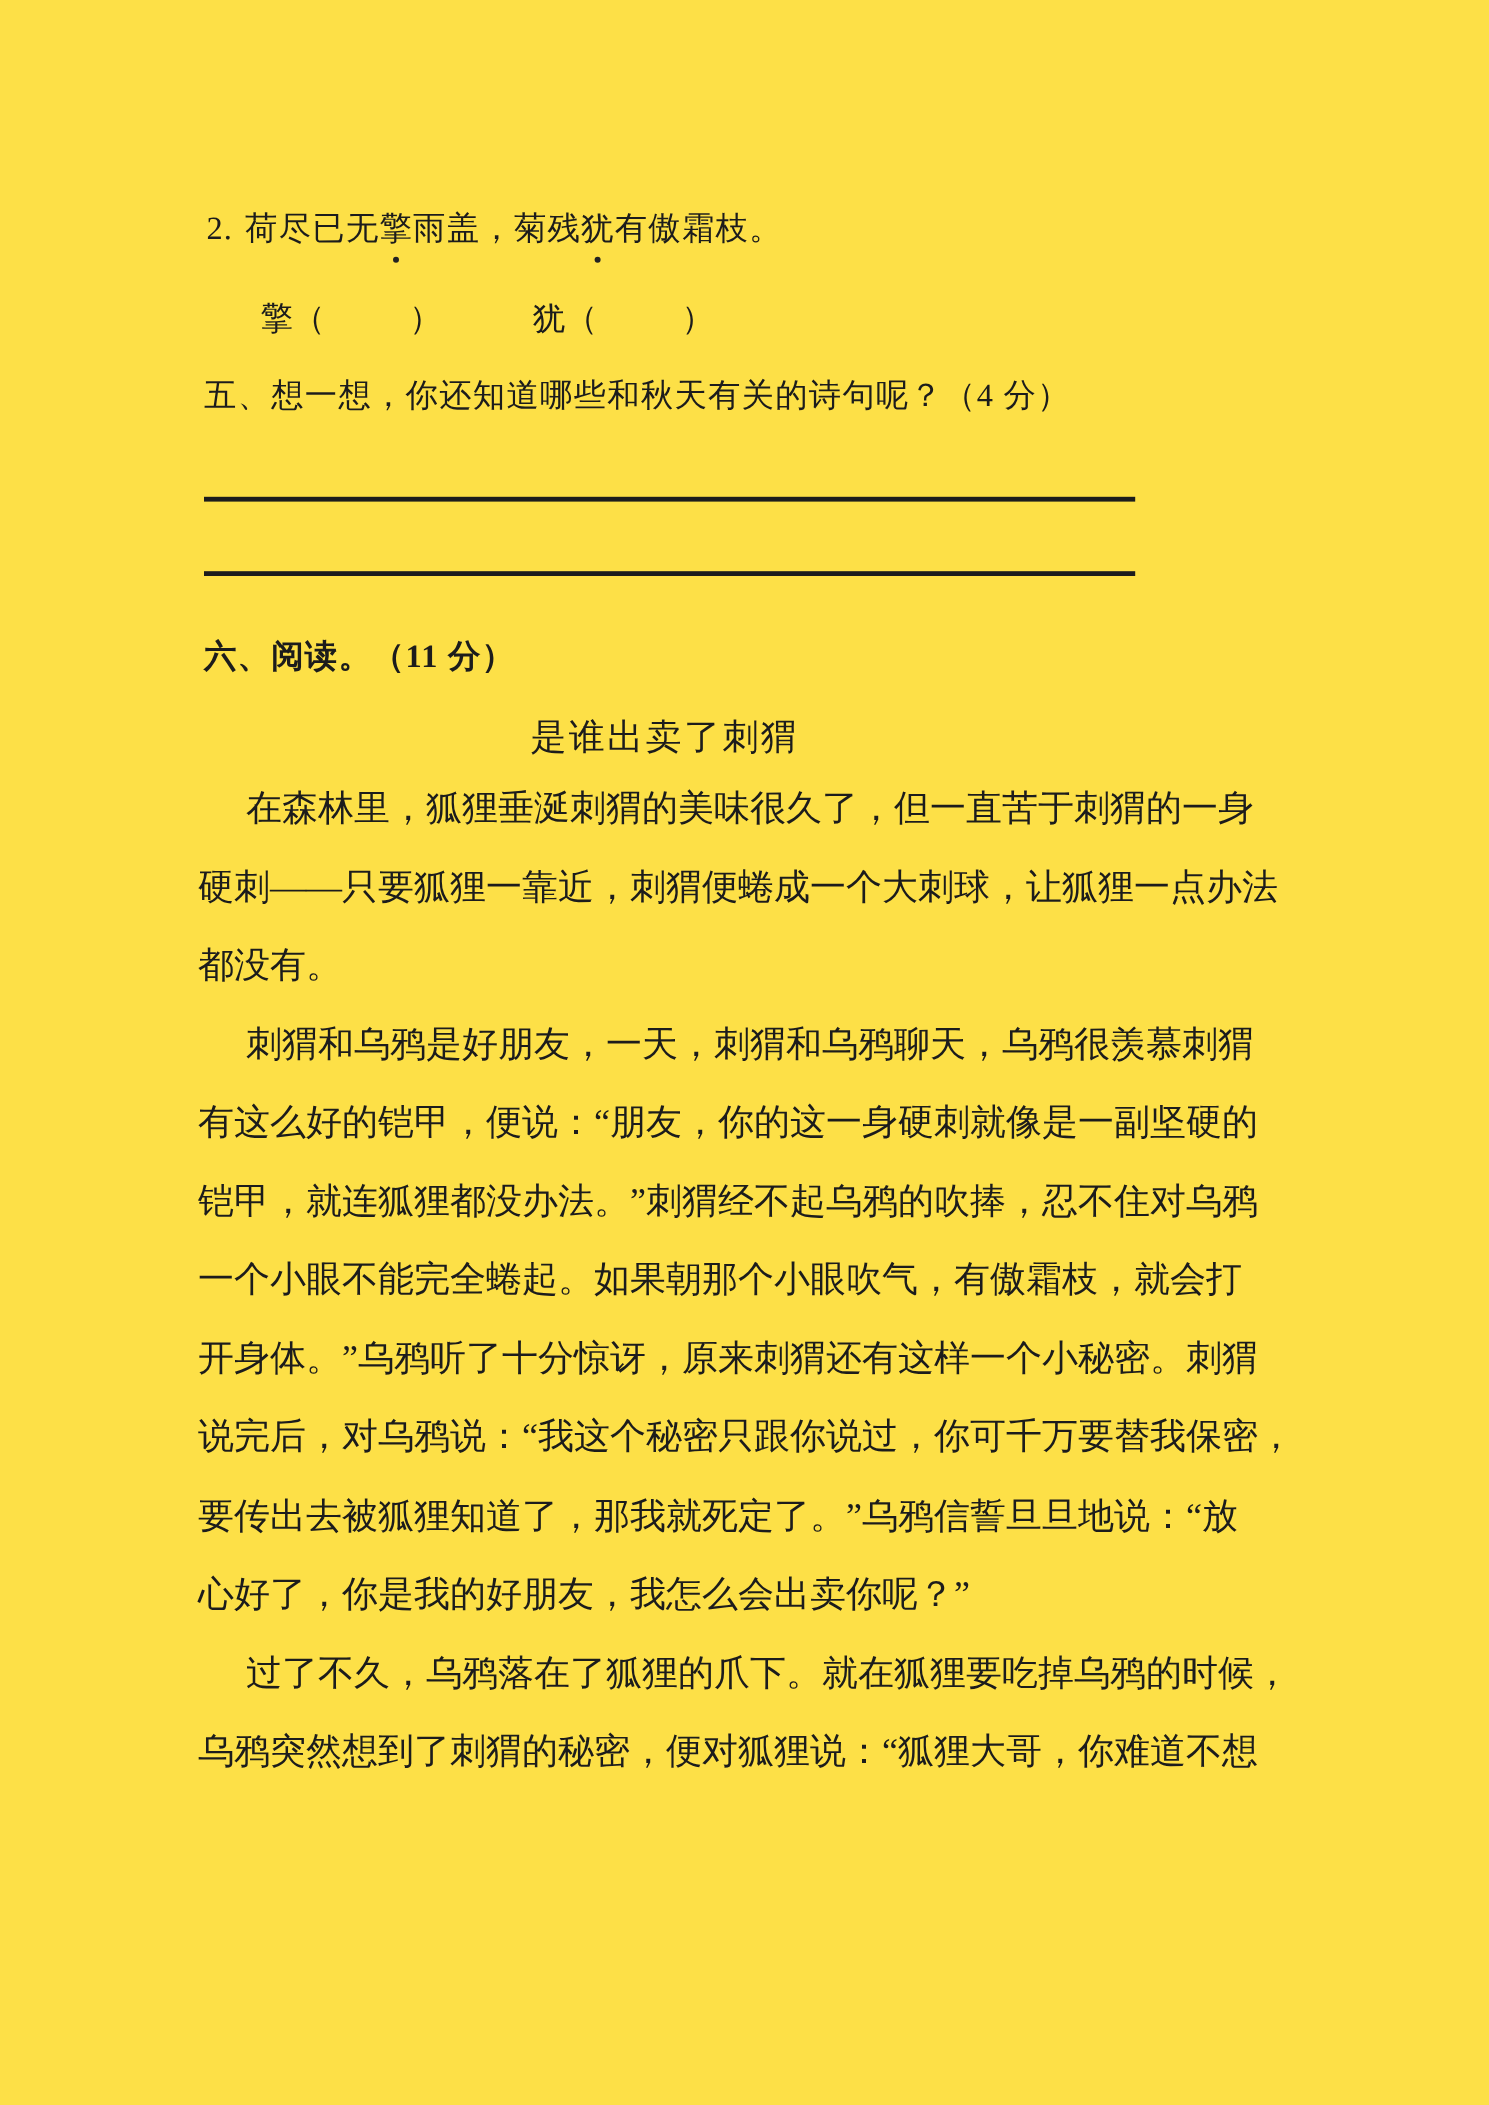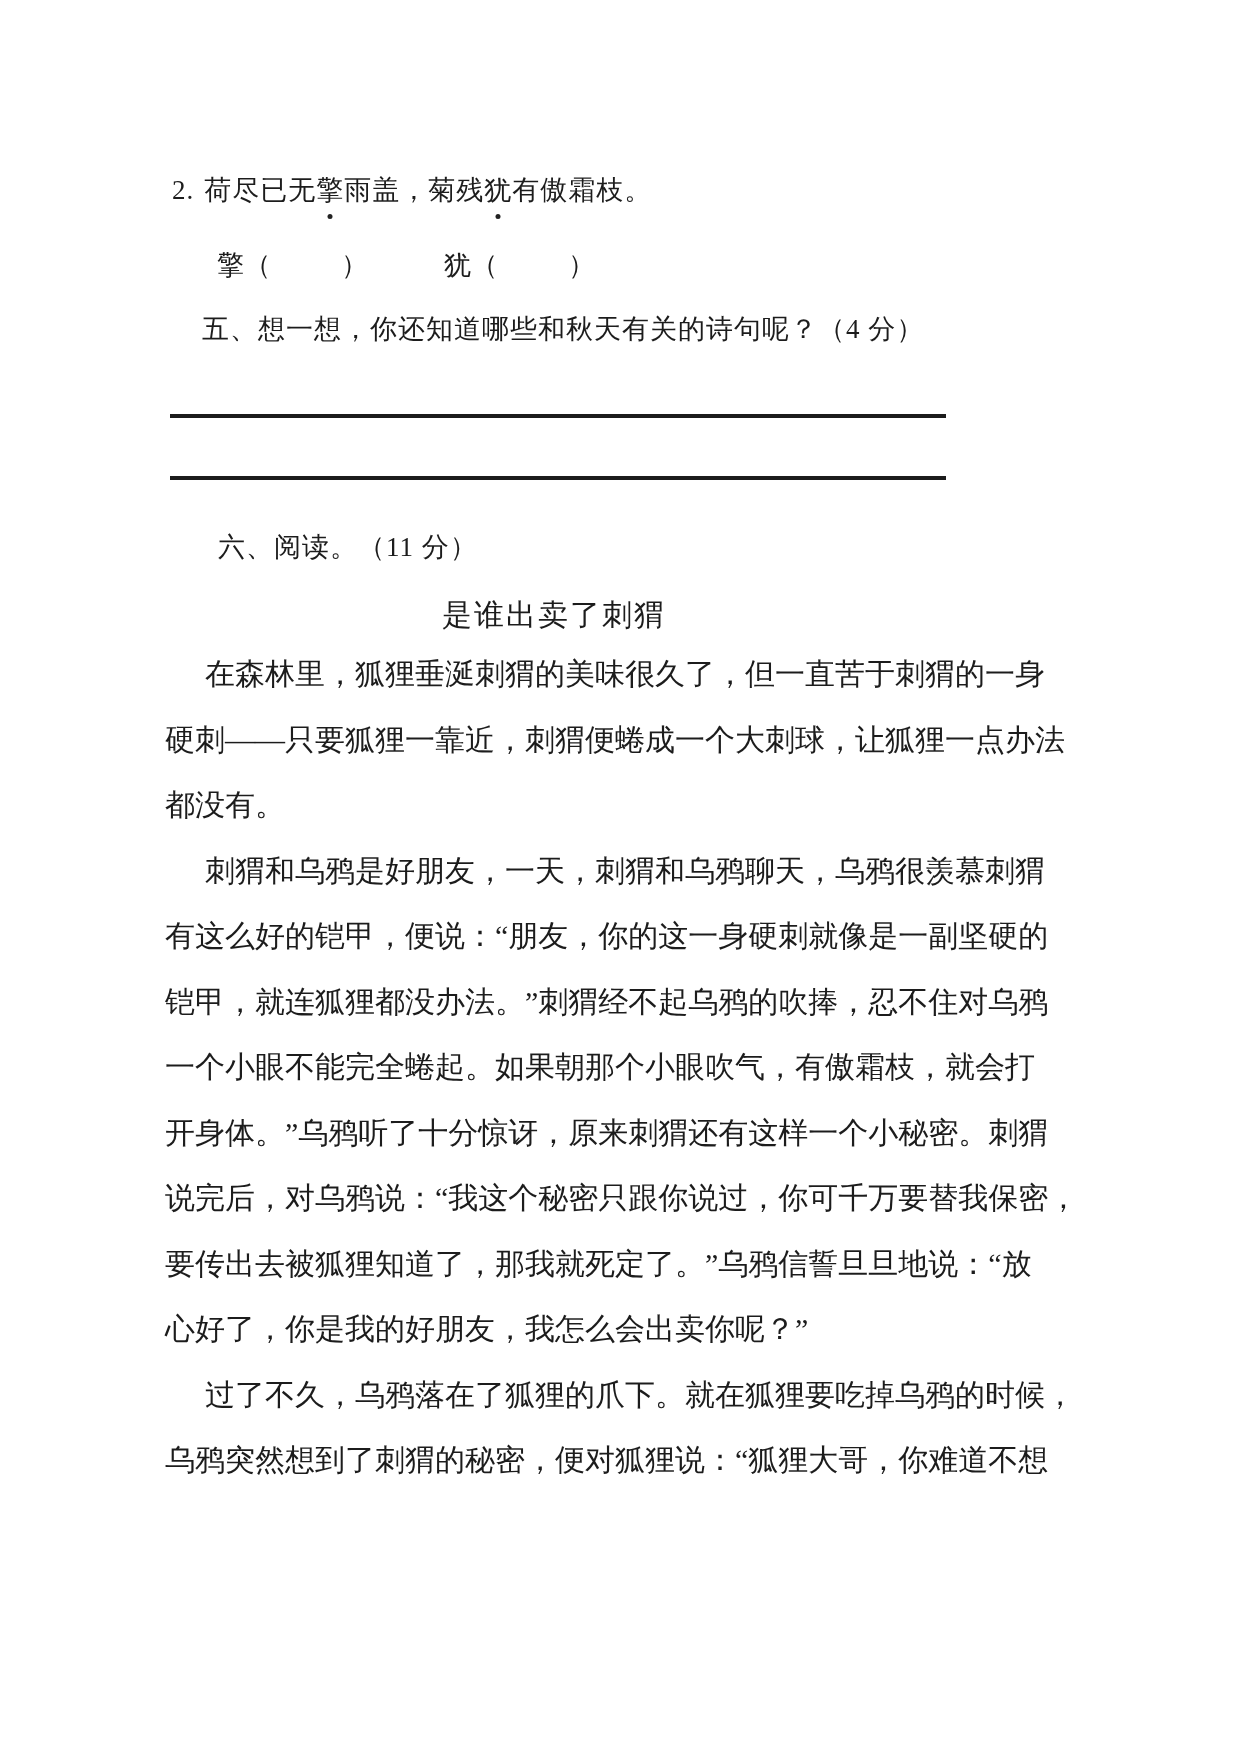--- a/index.html
+++ b/index.html
@@ -1,21 +1,21 @@
 <!DOCTYPE html>
 <html><head>
 <meta charset="utf-8">
 <style>
   html, body { margin: 0; padding: 0; background: #e8e8e8; }
   .page {
     position: relative;
     width: 1241px;
     height: 1754px;
     margin: 0 auto;
-    background: #ffffff;
+    background: #fde047;
     color: #1c1c1c;
     font-family: "Liberation Serif", "DejaVu Serif", serif;
     overflow: hidden;
   }
   .abs { position: absolute; }
 
   
   .q2-sentence {
     left: 172px; top: 168px;
     font-size: 27px; line-height: 44px;
@@ -37,24 +37,24 @@
     font-size: 27px; line-height: 44px;
     white-space: nowrap;
     display: flex; align-items: baseline;
   }
   .gap-inside  { display: inline-block; width: 70px; }
   .gap-between { display: inline-block; width: 76px; }
 
   
   .heading {
     font-size: 27px; line-height: 42px;
-    white-space: nowrap; letter-spacing: 1px; margin-left: 32px;
+    white-space: nowrap; letter-spacing: 1px;
   }
   .heading-5 { left: 170px; top: 308px; }
-  .heading-6 { left: 186px; top: 526px; }
+  .heading-6 { left: 170px; top: 526px; font-weight: bold; }
 
   
   .rule {
     left: 170px; width: 776px; height: 4px;
     background: #1c1c1c;
   }
   .rule-1 { top: 414px; }
   .rule-2 { top: 476px; }
 
   

